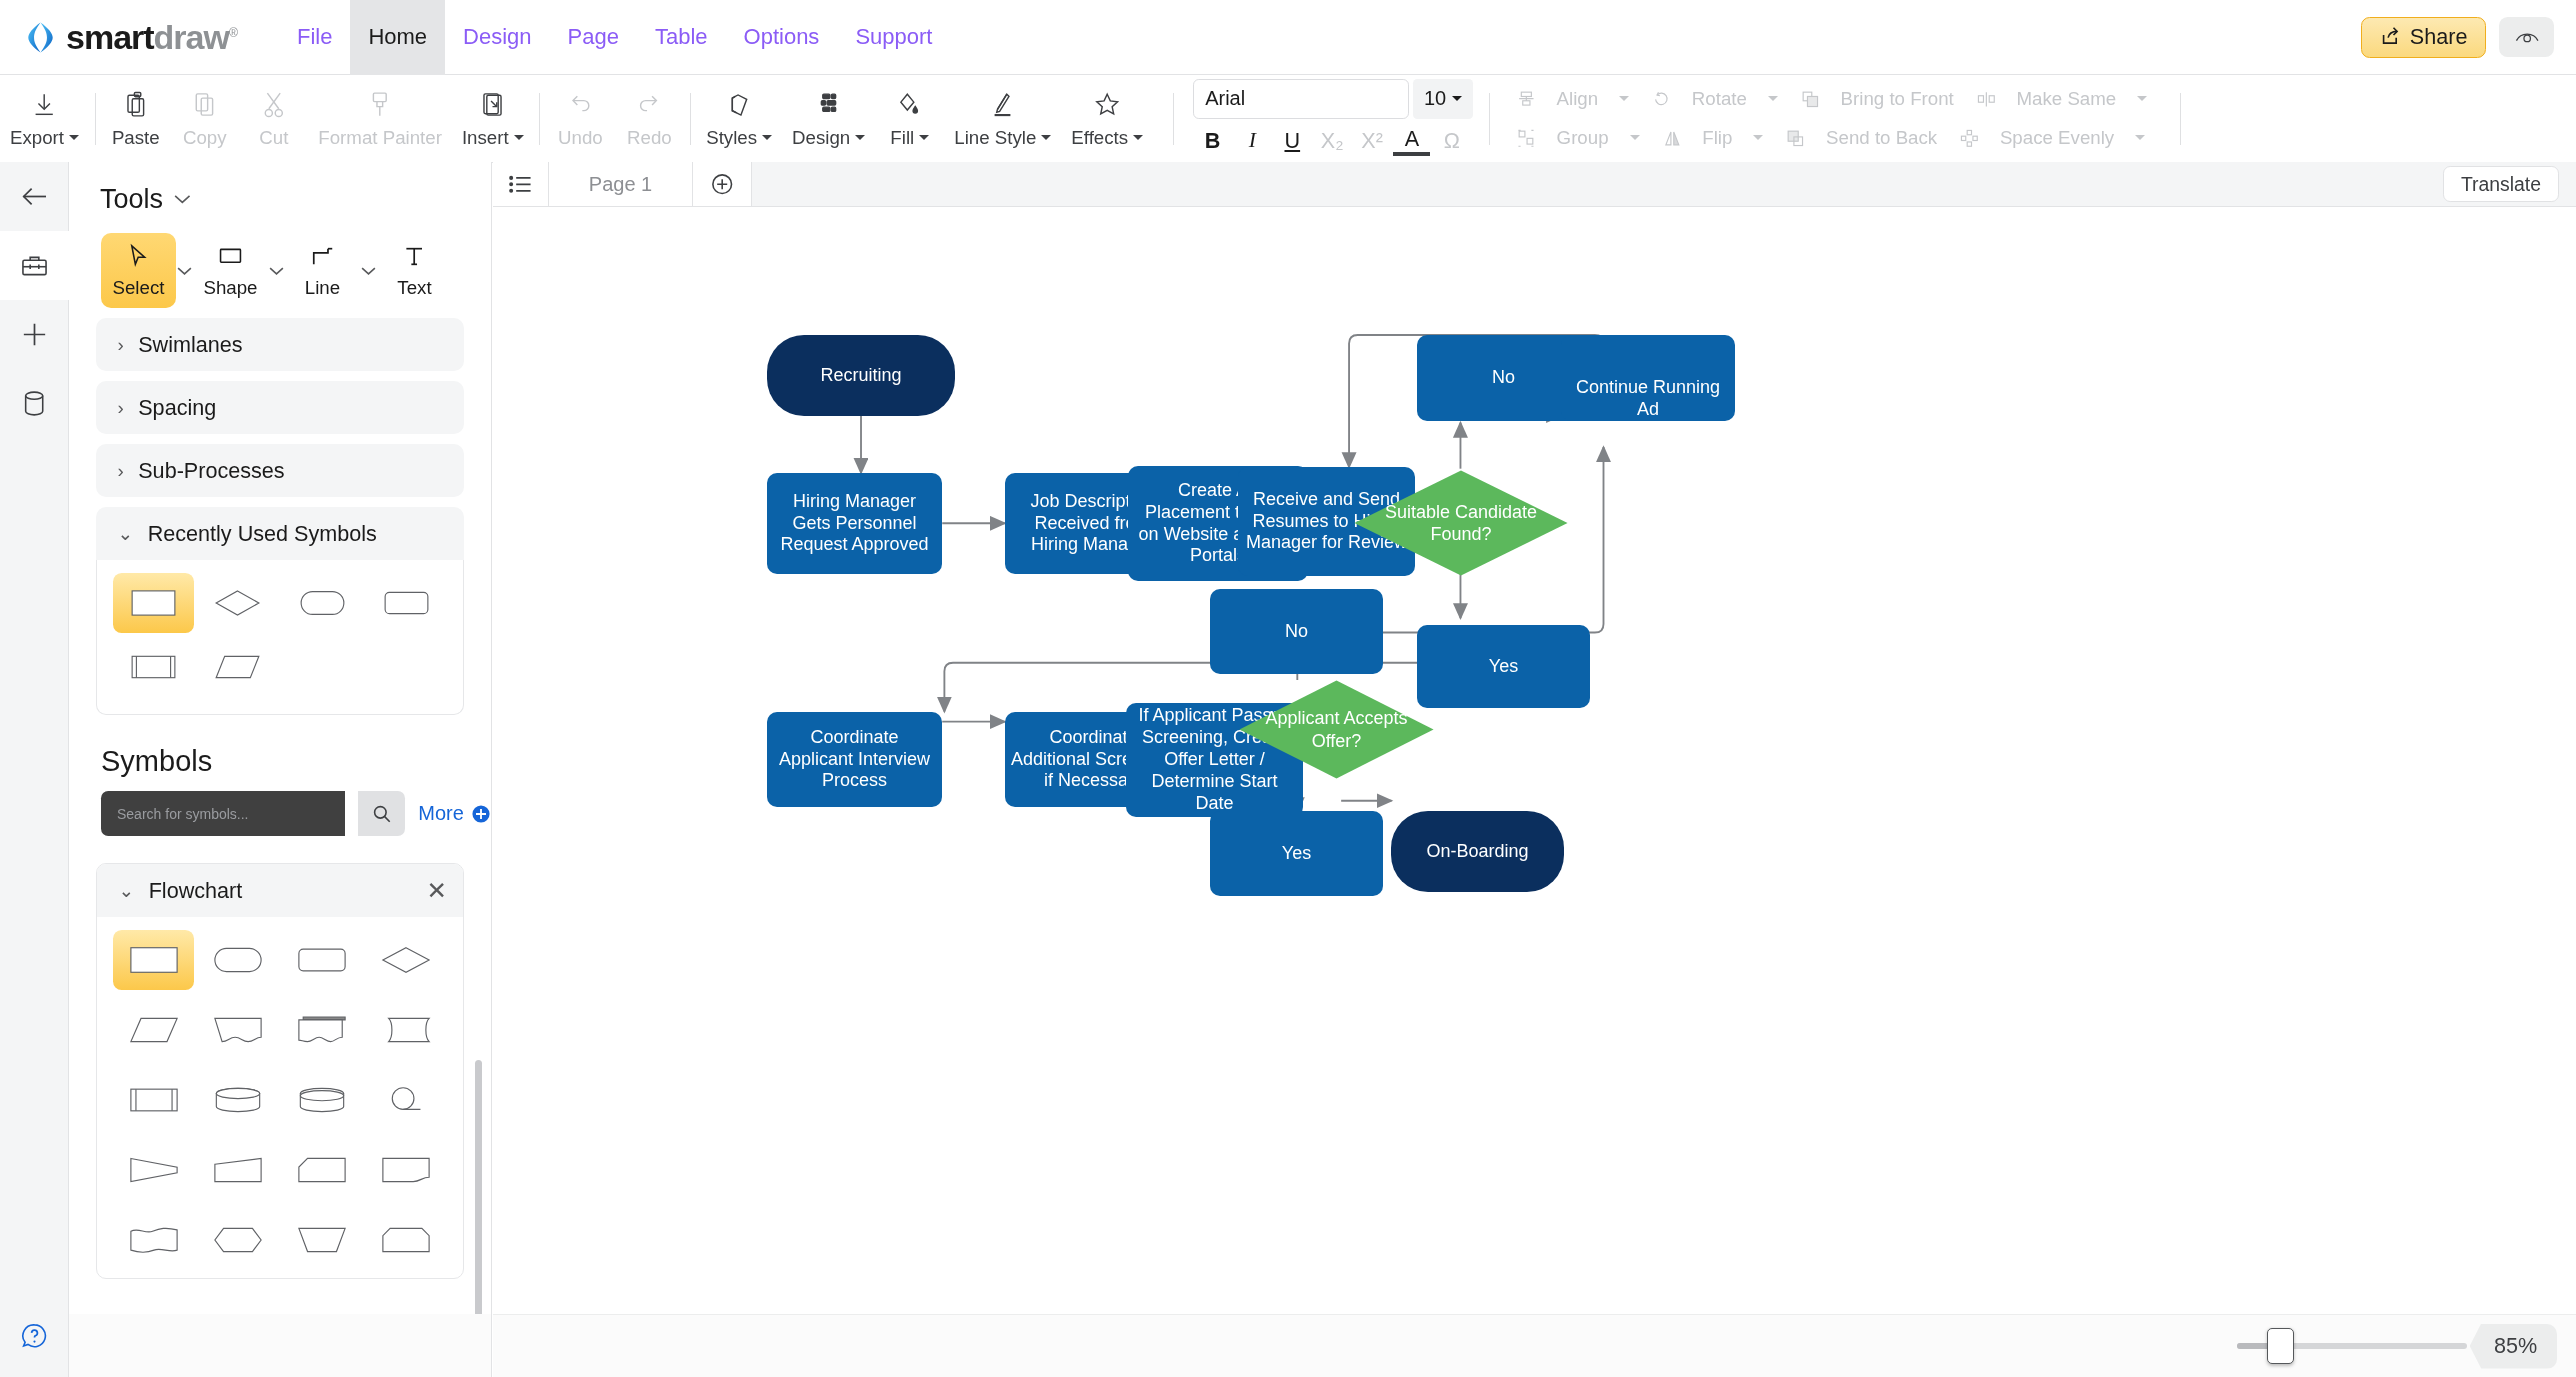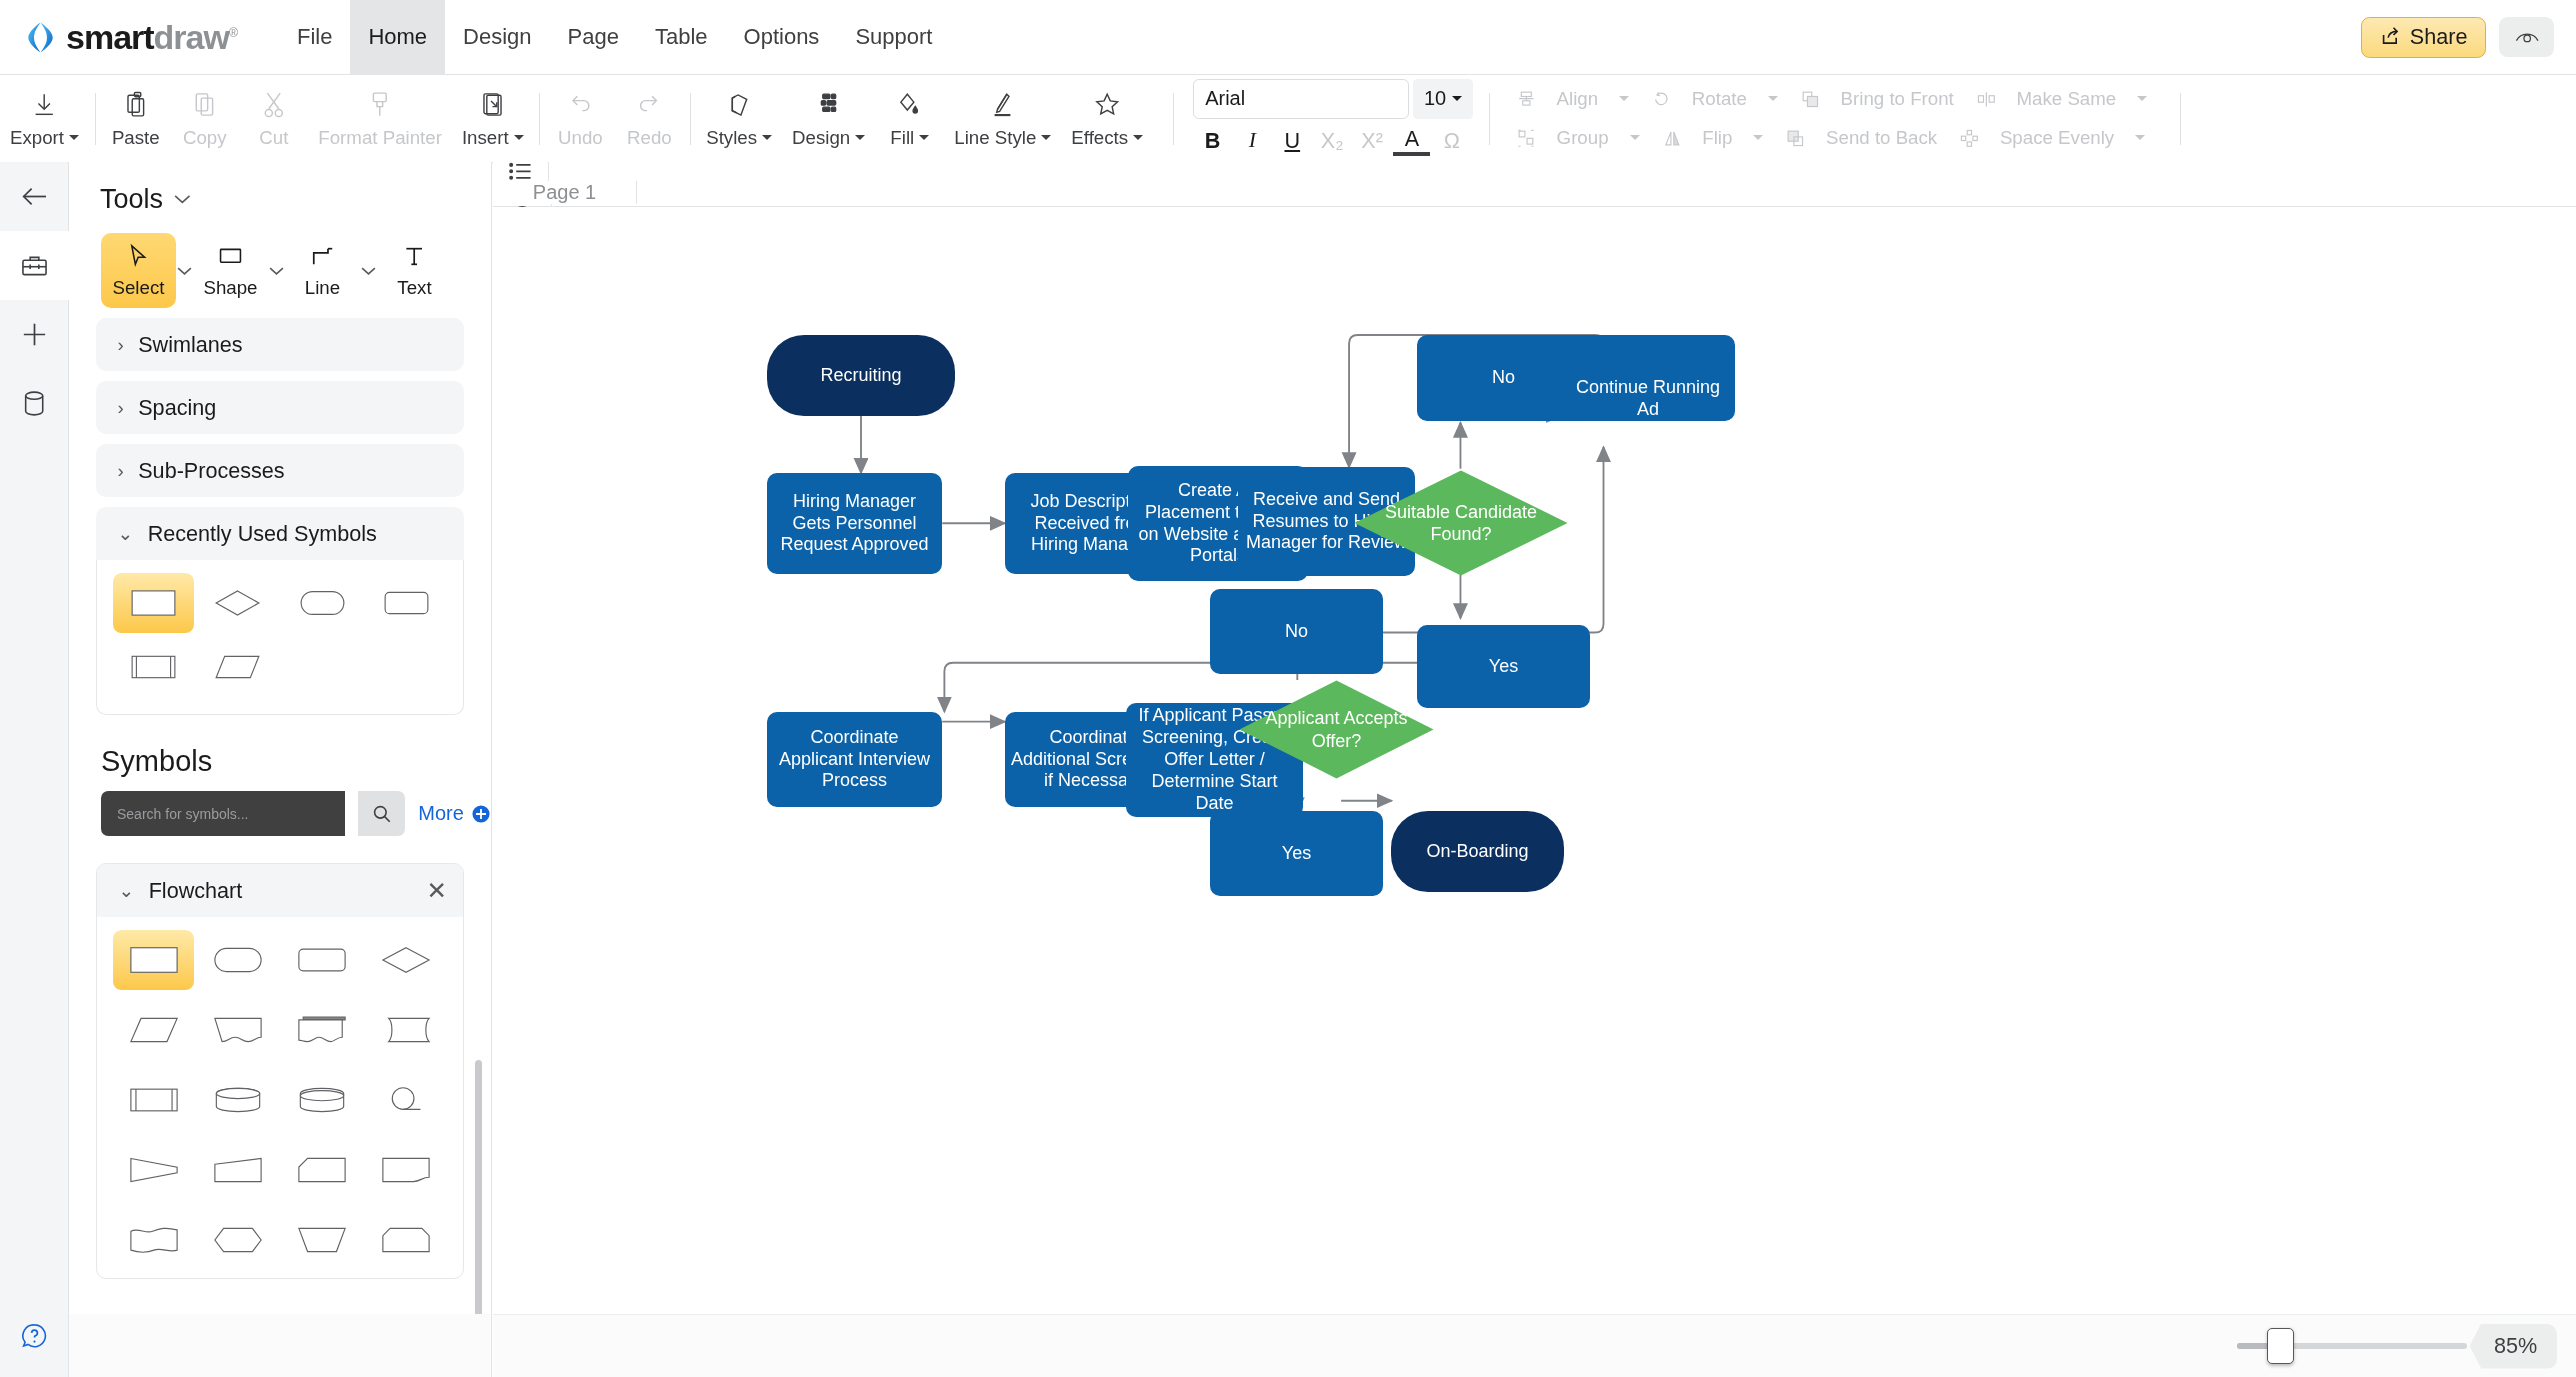--- a/index.html
+++ b/index.html
@@ -19,21 +19,21 @@
   .logo-wrap { display: flex; align-items: center; margin-left: 24.4px; }
   .logo-mark { width: 33px; height: 33px; margin-right: 8.6px; }
   .logo-text { font-size: 34px; font-weight: bold; letter-spacing: -1px; }
   .logo-text .smart { color: #1b1b1b; }
   .logo-text .draw  { color: #8e9194; }
   .logo-text .tm    { font-size: 12.2px; vertical-align: super; color: #8e9194; font-weight: normal;}
 
   .menu { display: flex; align-items: stretch; height: 75px; margin-left: 42px; }
   .menu-item {
     display: flex; align-items: center; padding: 0 18px;
-    font-size: 22px; color: #404040; height: 75px; cursor: pointer;
+    font-size: 22px; color: #8b5cf6; height: 75px; cursor: pointer;
   }
   .menu-item.active { background: #e4e5e7; color: #1b1b1b; }
 
   .topbar-right { margin-left: auto; display: flex; align-items: center; gap: 13px; margin-right: 21.6px;}
   .share-btn {
     display: flex; align-items: center; gap: 8.6px;
     background: linear-gradient(180deg,#fde9b2 0%,#fbd97e 100%);
     border: 1.4px solid #f0ae1d; border-radius: 8.6px;
     padding: 6.5px 18px; font-size: 21.6px; color: #1b1b1b; cursor: pointer;
   }
@@ -137,21 +137,21 @@
   .fc-head { background:#f4f5f6; height:53px; display:flex;align-items:center;
              padding: 0 16px 0 21.6px; font-size:21.6px; color:#1b1b1b; cursor:pointer;}
   .fc-head .x { margin-left:auto; font-size: 24.4px; color:#58595b; cursor:pointer;}
   .fc-grid { display:grid; grid-template-columns: repeat(4,1fr); gap: 10px 2.9px; padding: 13px 16px 7.2px; }
   .pscroll { position:absolute; right:8.6px; top:898px; width:7.2px; height:273px;
              background:#c9cacd; border-radius:4.3px; }
 
   
   .canvas-head {
     position:absolute; left: 493px; top: 162px; width: 2083px; height: 45px;
-    background:#fff; border-bottom:0.7px solid #e2e3e5; display:flex; align-items:stretch;flex-direction:column;
+    background:#fff; border-bottom:0.7px solid #e2e3e5; display:flex; align-items:stretch;
   }
   .ch-list { width: 56px; display:flex;align-items:center;justify-content:center;
              border-right:0.7px solid #e2e3e5; cursor:pointer;}
   .ch-page { width: 144px; display:flex;align-items:center;justify-content:center;
              font-size:20px;color:#8d8f93; border-right:0.7px solid #e2e3e5; cursor:pointer;}
   .ch-add  { width: 59px; display:flex;align-items:center;justify-content:center;
              border-right:0.7px solid #e2e3e5; cursor:pointer;}
   .ch-rest { flex:1; background:#f4f5f6; display:flex;align-items:center;justify-content:flex-end;padding-right:17px;}
   .translate-btn {
     background:#fff; border:0.7px solid #e1e2e4; border-radius:7.2px;

